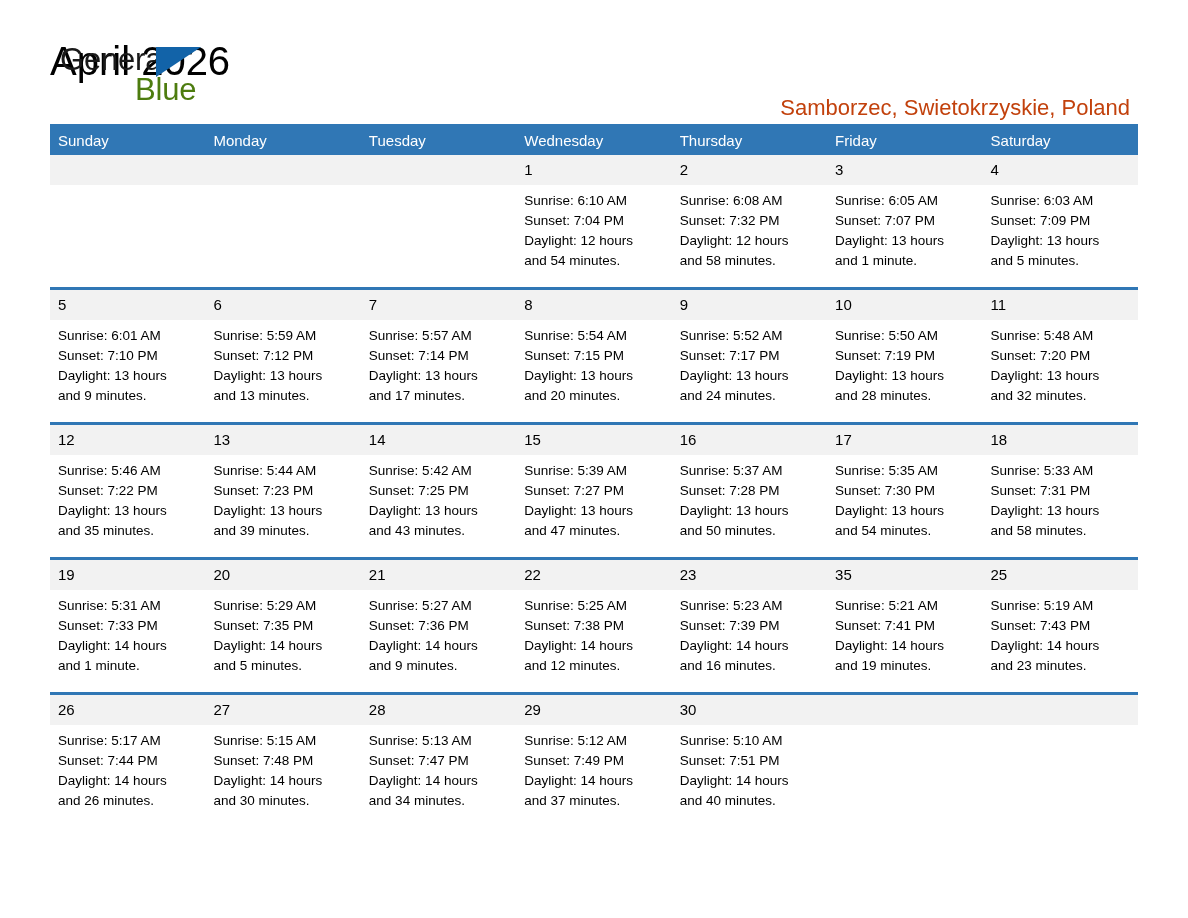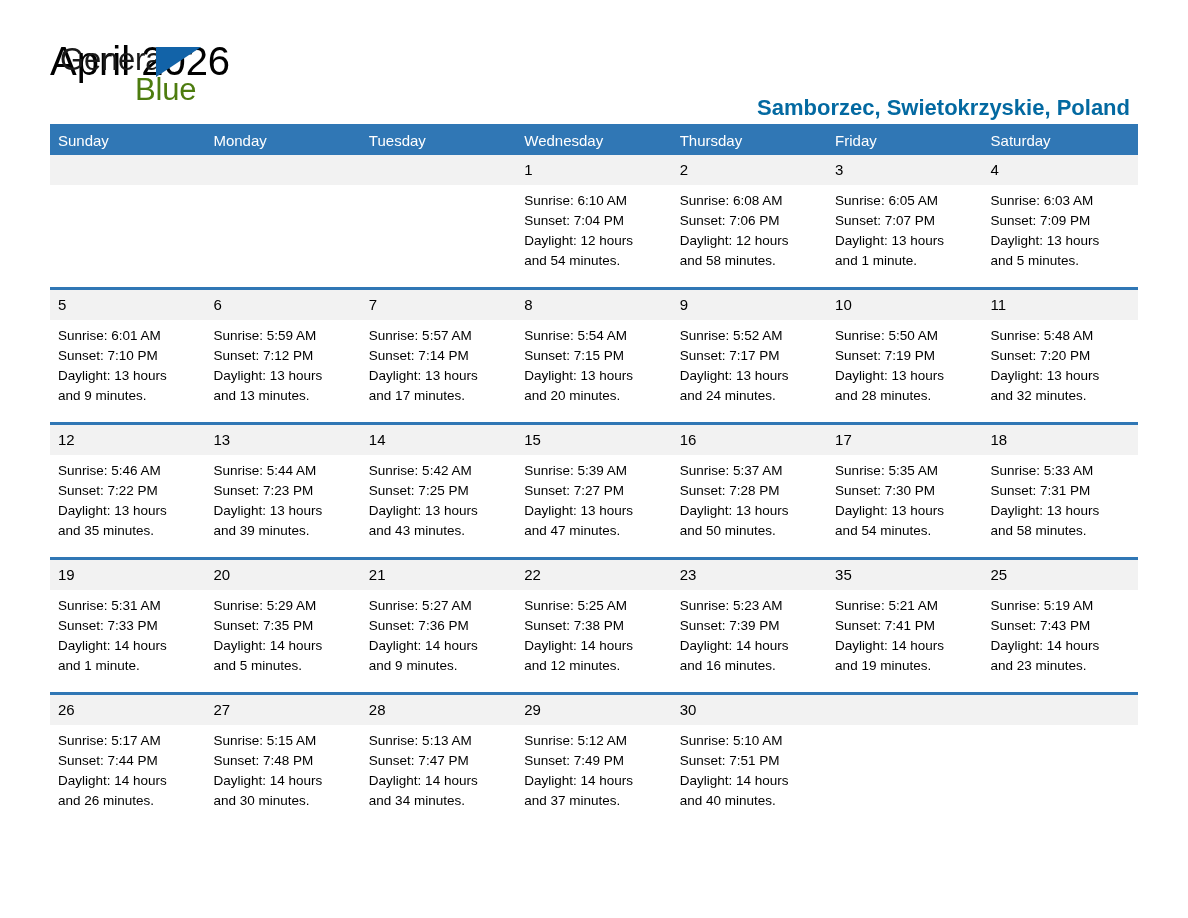--- a/index.html
+++ b/index.html
@@ -65,24 +65,23 @@
     line-height: 46px;
     font-weight: normal;
     color: #000;
     margin: 0;
     padding-right: 8px;
   }
   .subtitle {
     text-align: right;
     font-size: 22px;
     line-height: 28px;
-    color: #0369a1;
+    color: #c2410c;
     margin: 10px 0 0 0;
     padding-right: 8px;
-    font-weight: bold;
   }
 
   
   .calendar {
     margin-top: 16px;
     width: 1088px;
     border-collapse: collapse;
     table-layout: fixed;
   }
   .calendar th {
@@ -163,21 +162,21 @@
               <div>Sunrise: 6:10 AM</div>
               <div>Sunset: 7:04 PM</div>
               <div>Daylight: 12 hours</div>
               <div>and 54 minutes.</div>
             </div>
           </td>
           <td>
             <div class="daynum">2</div>
             <div class="details">
               <div>Sunrise: 6:08 AM</div>
-              <div>Sunset: 7:06 PM</div>
+              <div>Sunset: 7:32 PM</div>
               <div>Daylight: 12 hours</div>
               <div>and 58 minutes.</div>
             </div>
           </td>
           <td>
             <div class="daynum">3</div>
             <div class="details">
               <div>Sunrise: 6:05 AM</div>
               <div>Sunset: 7:07 PM</div>
               <div>Daylight: 13 hours</div>

